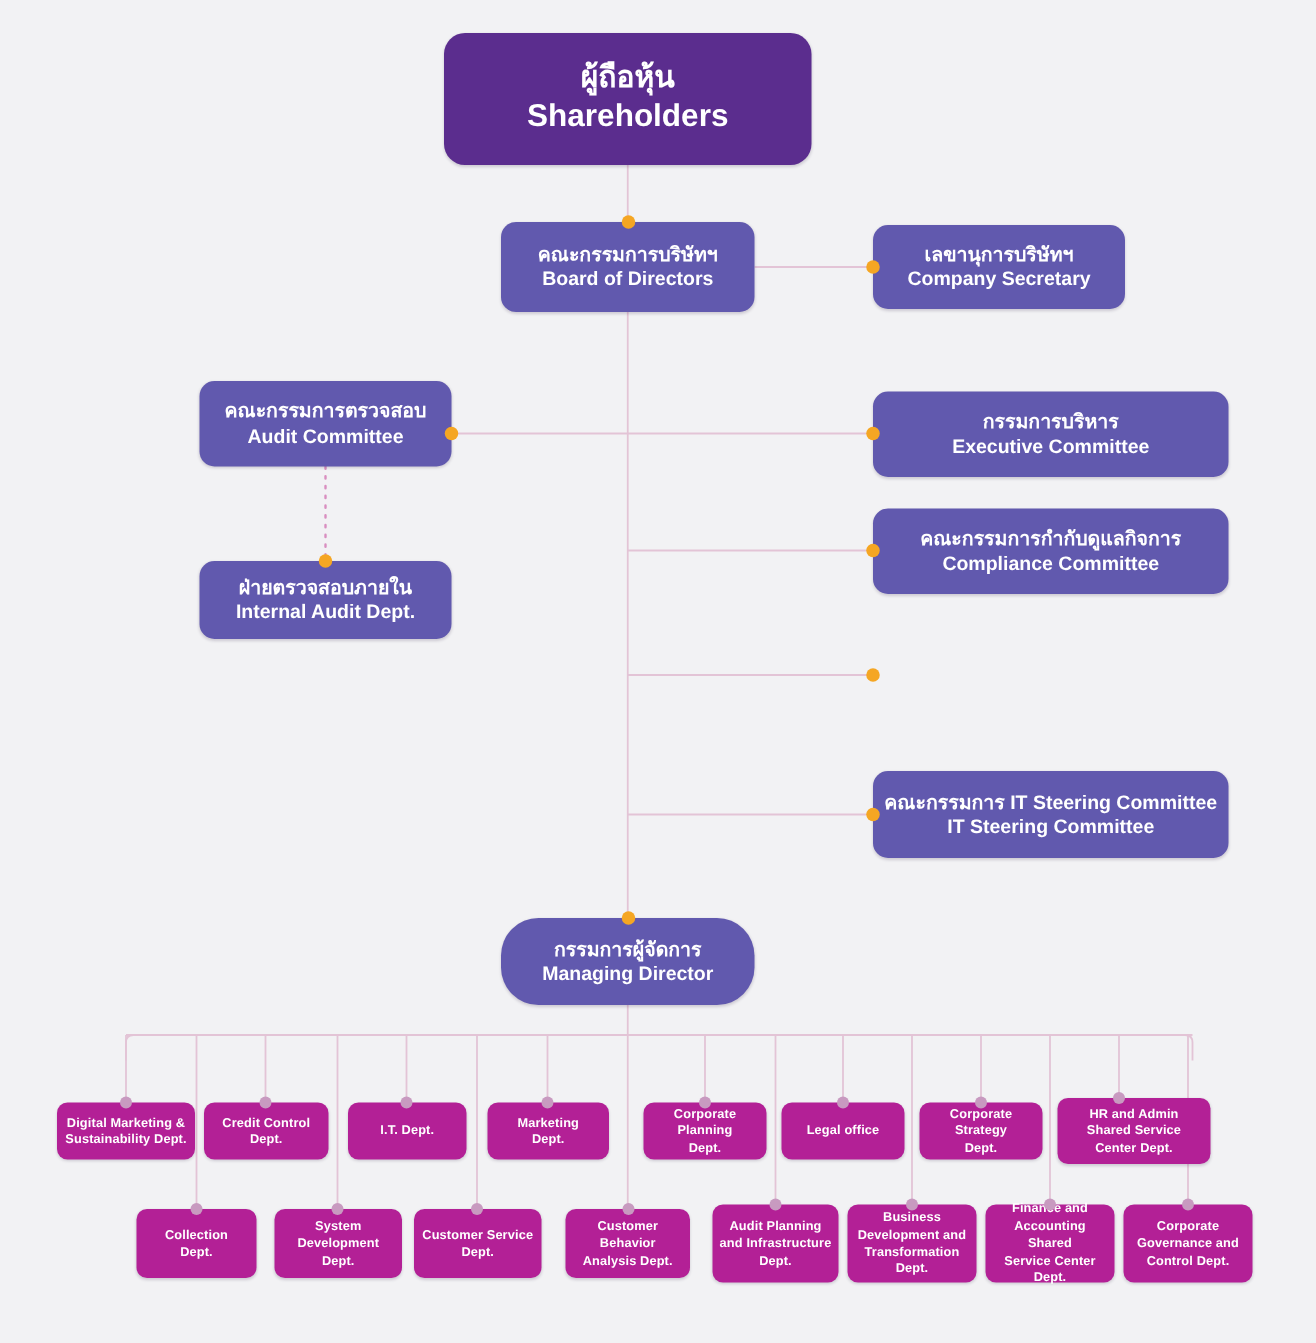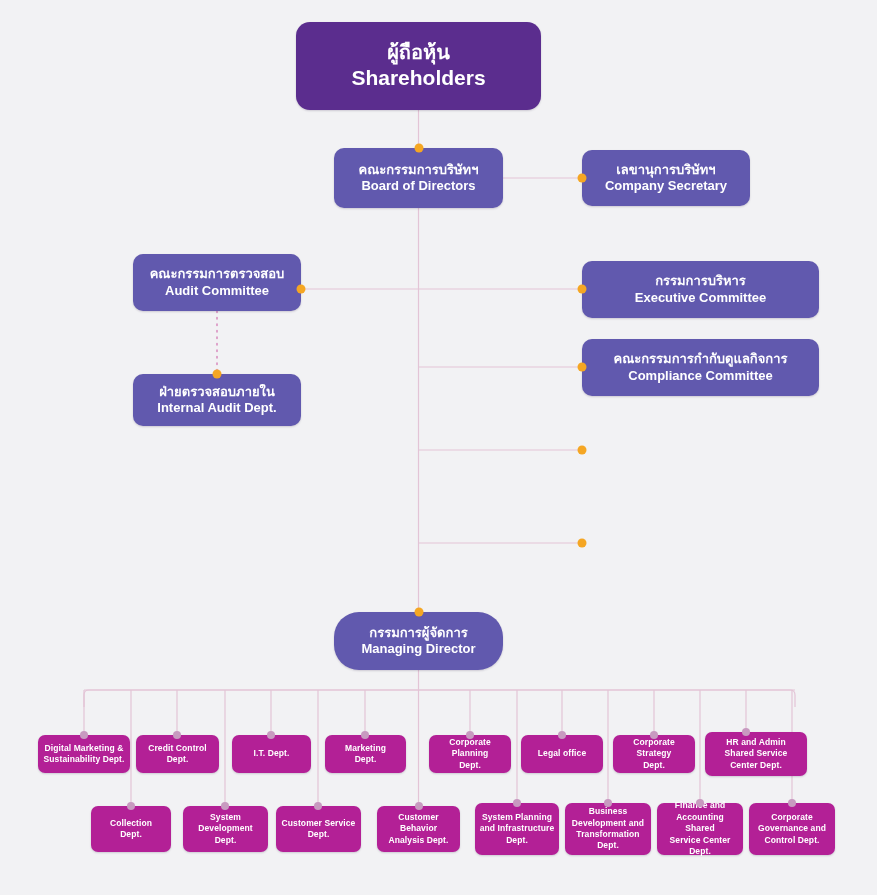--- a/index.html
+++ b/index.html
@@ -166,20 +166,24 @@
   <span class="dot" style="left:582px;top:289px;"></span>
 
   <div class="node lvl-mid" style="left:582px;top:339px;width:237px;height:57px;">
     <span class="th">คณะกรรมการกำกับดูแลกิจการ</span>
     <span class="en">Compliance Committee</span>
   </div>
   <span class="dot" style="left:582px;top:367px;"></span>
 
   <span class="dot" style="left:582px;top:450px;"></span>
 
+  <div class="node lvl-mid" style="left:582px;top:514px;width:237px;height:58px;">
+    <span class="th">คณะกรรมการ IT Steering Committee</span>
+    <span class="en">IT Steering Committee</span>
+  </div>
   <span class="dot" style="left:582px;top:543px;"></span>
 
   <div class="node lvl-mid" style="left:334px;top:612px;width:169px;height:58px;border-radius:25px;">
     <span class="th">กรรมการผู้จัดการ</span>
     <span class="en">Managing Director</span>
   </div>
   <span class="dot" style="left:418.5px;top:612px;"></span>
 
   <div class="node lvl-dept" style="left:38px;top:735px;width:92px;height:38px;">
       <span style="display: block;">Digital Marketing &amp;</span>
@@ -239,21 +243,21 @@
     </div>
   <span class="ddot" style="left:318px;top:806px;"></span>
 
   <div class="node lvl-dept" style="left:377px;top:806px;width:83px;height:46px;">
       <span style="display: block;">Customer Behavior</span>
       <span style="display: block;">Analysis Dept.</span>
     </div>
   <span class="ddot" style="left:418.5px;top:806px;"></span>
 
   <div class="node lvl-dept" style="left:475px;top:803px;width:84px;height:52px;">
-      <span style="display: block;">System Planning</span>
+      <span style="display: block;">Audit Planning</span>
       <span style="display: block;">and Infrastructure</span>
       <span style="display: block;">Dept.</span>
     </div>
   <span class="ddot" style="left:517px;top:803px;"></span>
 
   <div class="node lvl-dept" style="left:565px;top:803px;width:86px;height:52px;">
       <span style="display: block;">Business</span>
       <span style="display: block;">Development and</span>
       <span style="display: block;">Transformation Dept.</span>
     </div>

